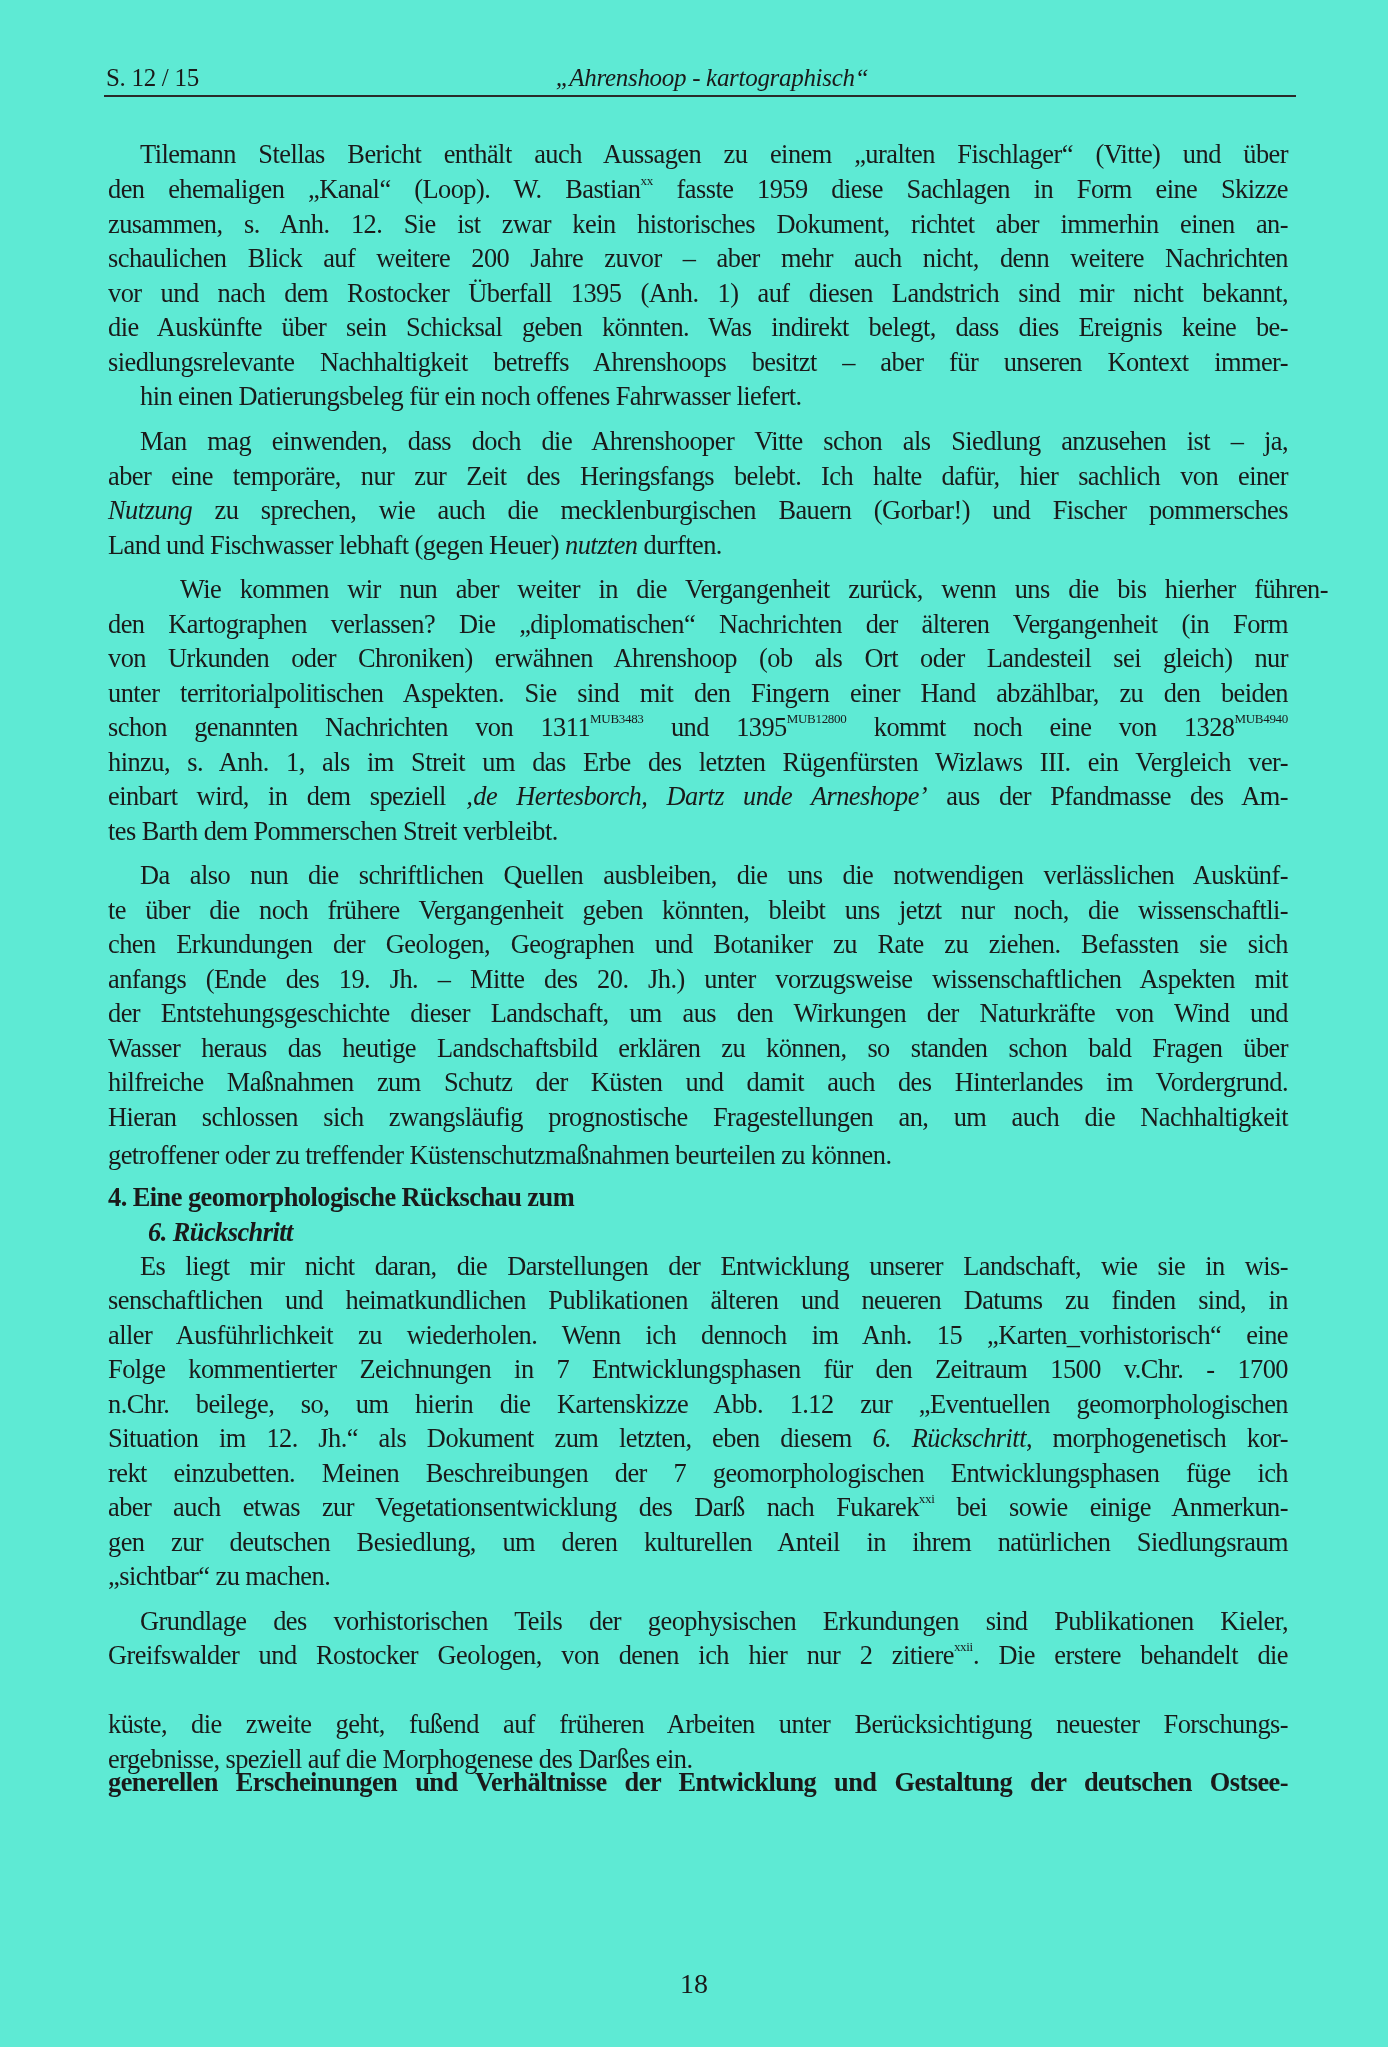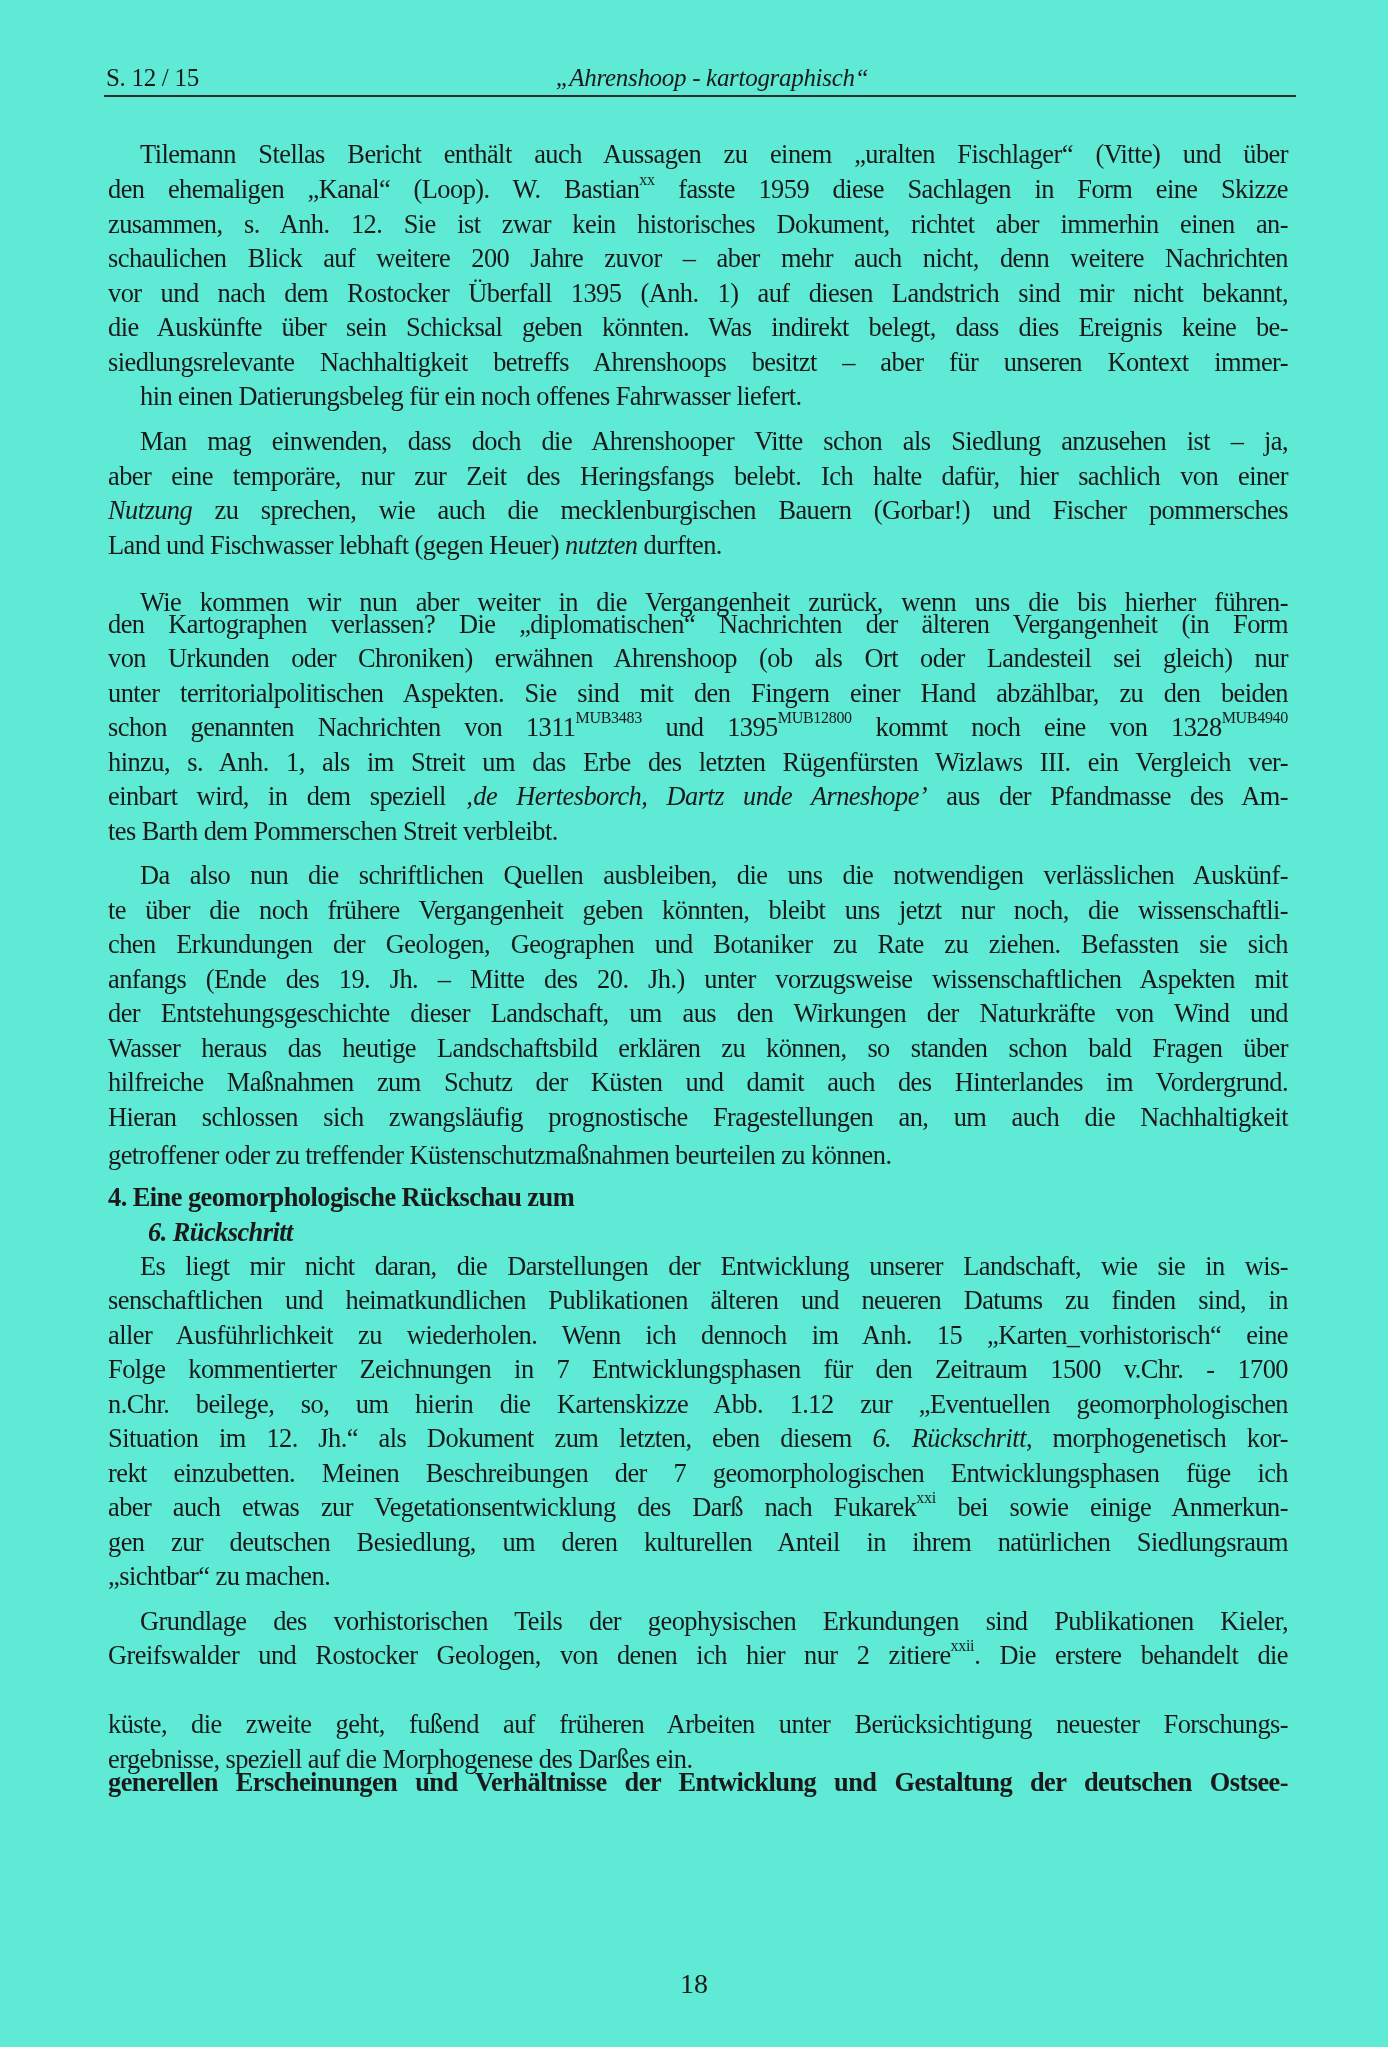--- a/index.html
+++ b/index.html
@@ -23,21 +23,21 @@
       position: absolute; left: 104px; width: 1192px; top: 95px; height: 2px;
       background: #2a2a2a;
     }
     .line {
       position: absolute; left: 108px; width: 1180px;
       font-size: 26.4px; line-height: 32px; white-space: nowrap;
       letter-spacing: -0.55px;
     }
     .indent { left: 140px; }
     .just { text-align: justify; text-align-last: justify; }
-    sup { font-size: 16px; line-height: 0; vertical-align: 0; position: relative; top: -13px; letter-spacing: -0.3px; }
+    sup { font-size: 13px; line-height: 0; vertical-align: 0; position: relative; top: -13px; letter-spacing: -0.3px; }
     .it { font-style: italic; }
     .heading { font-weight: bold; }
     .page-number {
       position: absolute; left: 0; width: 1388px; top: 1968px; text-align: center;
       font-size: 28px;
     }
   </style>
 </head>
 <body>
 
@@ -57,21 +57,21 @@
         <div class="line just" style="width: 1180px; top: 346px;"><span>siedlungsrelevante Nachhaltigkeit betreffs Ahrenshoops besitzt – aber für unseren Kontext immer-</span></div>
         <div class="line" style="width: 1180px; top: 380px; margin-left: 32px;"><span>hin einen Datierungsbeleg für ein noch offenes Fahrwasser liefert.</span></div>
       </div>
       <div>
         <div class="line indent just" style="width: 1148px; top: 425px;"><span>Man mag einwenden, dass doch die Ahrenshooper Vitte schon als Siedlung anzusehen ist – ja,</span></div>
         <div class="line just" style="width: 1180px; top: 460px;"><span>aber eine temporäre, nur zur Zeit des Heringsfangs belebt. Ich halte dafür, hier sachlich von einer</span></div>
         <div class="line just" style="width: 1180px; top: 494px;"><span class="it">Nutzung</span><span> zu sprechen, wie auch die mecklenburgischen Bauern (Gorbar!) und Fischer pommersches</span></div>
         <div class="line" style="width: 1180px; top: 529px;"><span>Land und Fischwasser lebhaft (gegen Heuer) </span><span class="it">nutzten</span><span> durften.</span></div>
       </div>
       <div>
-        <div class="line indent just" style="width: 1148px; top: 586px;"><span>Wie kommen wir nun aber weiter in die Vergangenheit zurück, wenn uns die bis hierher führen-</span></div>
+        <div class="line indent just" style="width: 1148px; top: 573px; margin-left: 40px;"><span>Wie kommen wir nun aber weiter in die Vergangenheit zurück, wenn uns die bis hierher führen-</span></div>
         <div class="line just" style="width: 1180px; top: 608px;"><span>den Kartographen verlassen? Die „diplomatischen“ Nachrichten der älteren Vergangenheit (in Form</span></div>
         <div class="line just" style="width: 1180px; top: 642px;"><span>von Urkunden oder Chroniken) erwähnen Ahrenshoop (ob als Ort oder Landesteil sei gleich) nur</span></div>
         <div class="line just" style="width: 1180px; top: 677px;"><span>unter territorialpolitischen Aspekten. Sie sind mit den Fingern einer Hand abzählbar, zu den beiden</span></div>
         <div class="line just" style="width: 1180px; top: 711px;"><span>schon genannten Nachrichten von 1311</span><sup>MUB3483</sup><span> und 1395</span><sup>MUB12800</sup><span> kommt noch eine von 1328</span><sup>MUB4940</sup></div>
         <div class="line just" style="width: 1180px; top: 746px;"><span>hinzu, s. Anh. 1, als im Streit um das Erbe des letzten Rügenfürsten Wizlaws III. ein Vergleich ver-</span></div>
         <div class="line just" style="width: 1180px; top: 780px;"><span>einbart wird, in dem speziell </span><span class="it">‚de Hertesborch, Dartz unde Arneshope’</span><span> aus der Pfandmasse des Am-</span></div>
         <div class="line" style="width: 1180px; top: 815px;"><span>tes Barth dem Pommerschen Streit verbleibt.</span></div>
       </div>
       <div>
         <div class="line indent just" style="width: 1148px; top: 859px;"><span>Da also nun die schriftlichen Quellen ausbleiben, die uns die notwendigen verlässlichen Auskünf-</span></div>

